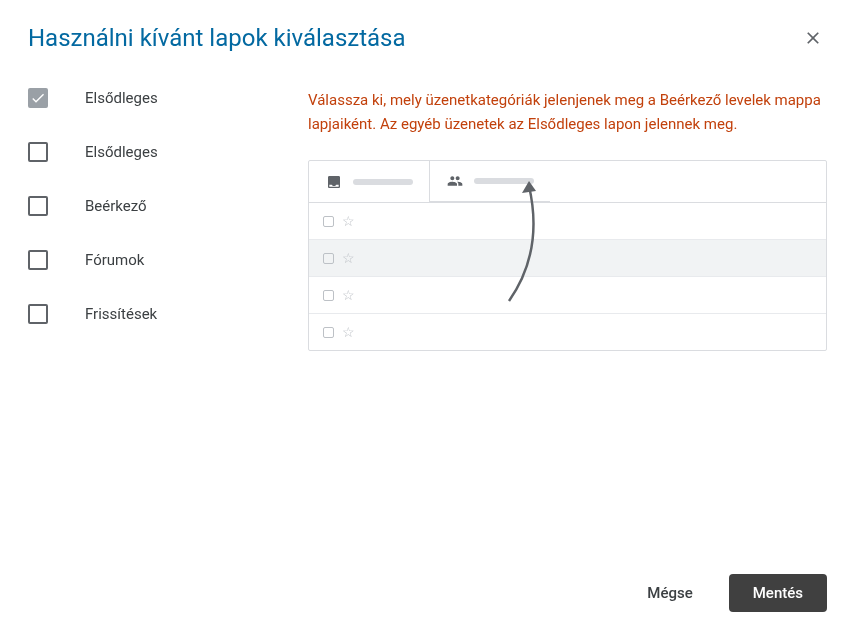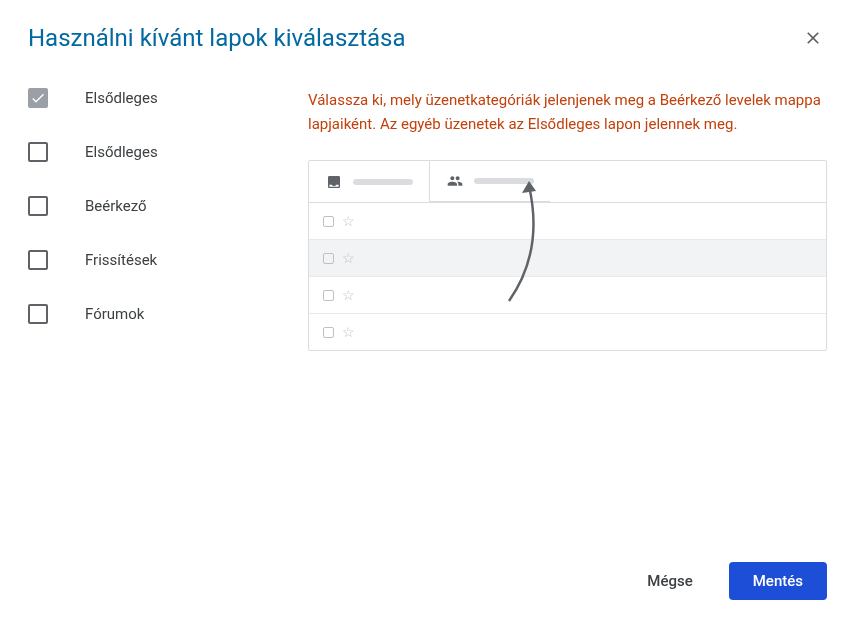--- a/index.html
+++ b/index.html
@@ -148,41 +148,41 @@
     .arrow-overlay {
       position: absolute;
       top: 10px;
       left: 180px;
       width: 70px;
       height: 140px;
       pointer-events: none;
     }
     .footer {
       position: absolute;
-      bottom: 28px;
+      bottom: 16px;
       right: 28px;
       display: flex;
       gap: 12px;
       align-items: center;
     }
     .btn {
       padding: 10px 24px;
       border-radius: 4px;
       font-size: 15px;
       font-weight: 500;
       cursor: pointer;
       border: none;
       font-family: inherit;
     }
     .btn-cancel {
       background: transparent;
       color: #3c4043;
     }
     .btn-save {
-      background: #1d4ed8;
+      background: #404040;
       color: #fff;
     }
   </style>
 </head>
 <body>
 
 <div class="header">
   <h1 class="title">Használni kívánt lapok kiválasztása</h1>
   <button class="close-btn">
     <svg width="20" height="20" viewBox="0 0 24 24" fill="#5f6368">
@@ -210,27 +210,27 @@
     <div class="checkbox-item">
       <div class="checkbox-box">
         
       </div>
       <span class="checkbox-label">Beérkező</span>
     </div>
     <div class="checkbox-item">
       <div class="checkbox-box">
         
       </div>
+      <span class="checkbox-label">Fórumok</span>
+    </div>
+    <div class="checkbox-item">
+      <div class="checkbox-box">
+        
+      </div>
       <span class="checkbox-label">Frissítések</span>
-    </div>
-    <div class="checkbox-item">
-      <div class="checkbox-box">
-        
-      </div>
-      <span class="checkbox-label">Fórumok</span>
     </div>
   </div>
 
   <div class="right-col">
     <p class="description">Válassza ki, mely üzenetkategóriák jelenjenek meg a Beérkező levelek mappa lapjaiként. Az egyéb üzenetek az Elsődleges lapon jelennek meg.</p>
 
     <div class="illustration" style="position:relative;">
       <div class="illus-tabs">
         <div class="illus-tab">
           <svg class="illus-tab-icon" viewBox="0 0 24 24">

